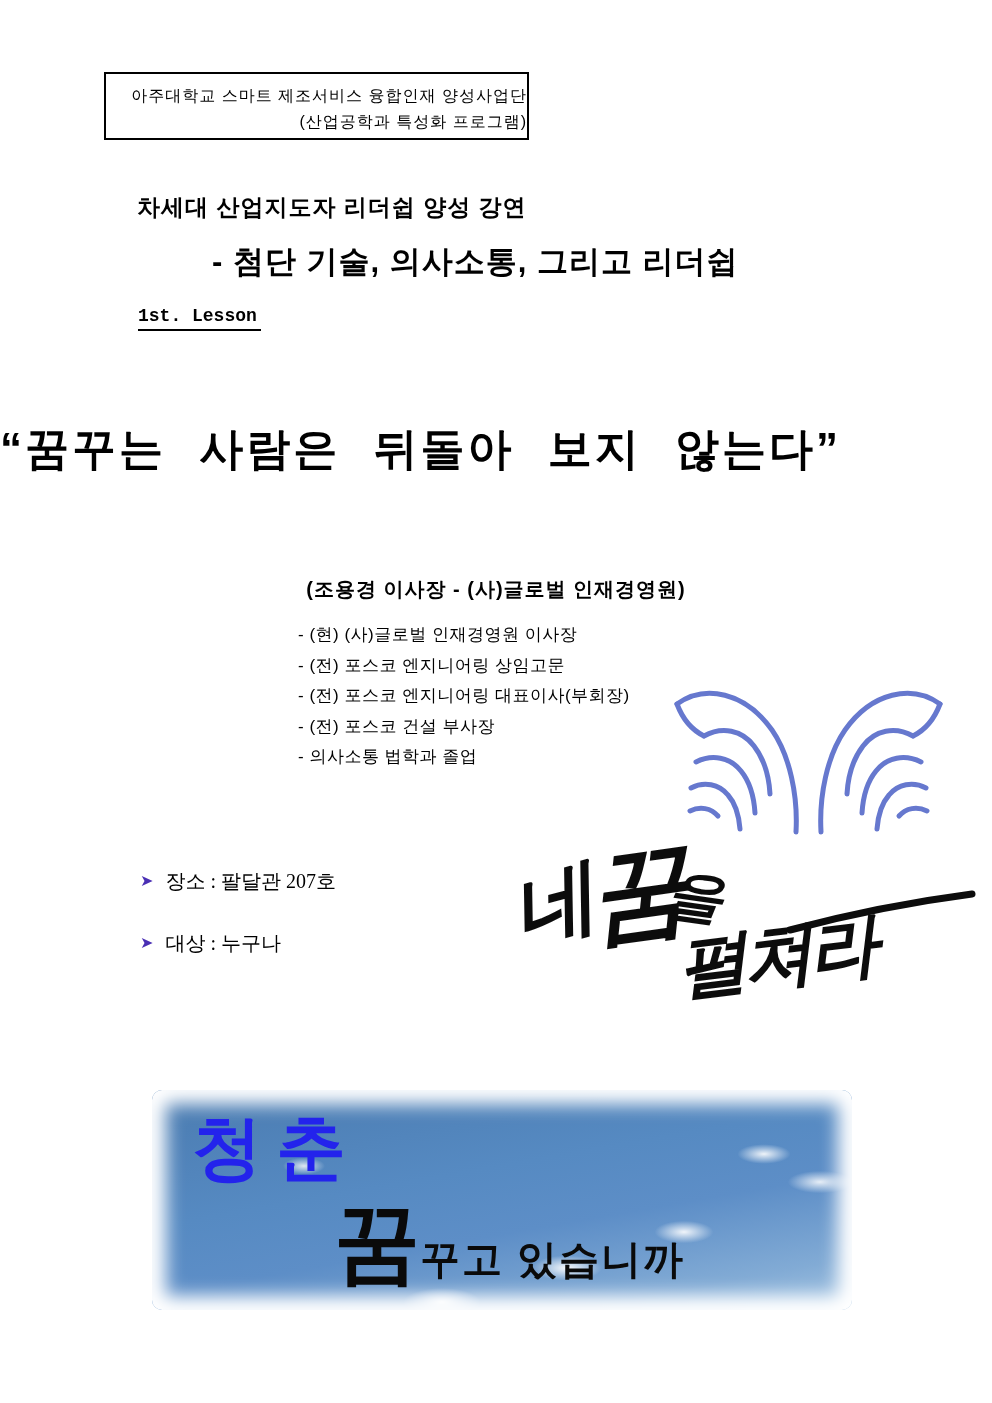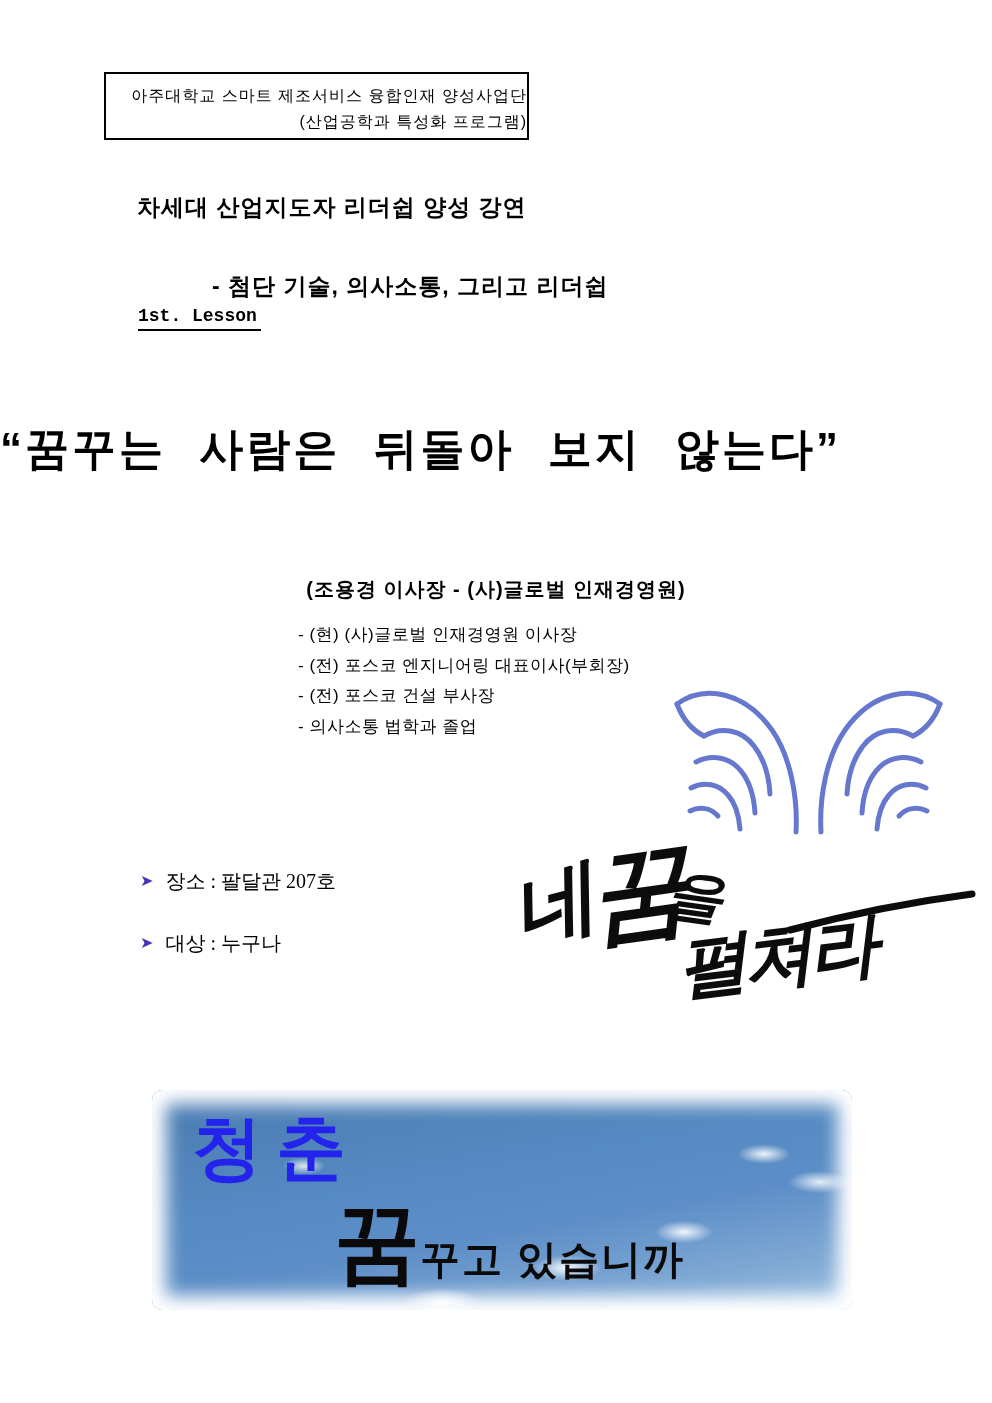--- a/index.html
+++ b/index.html
@@ -16,21 +16,21 @@
     font-size:16px; letter-spacing:1px; line-height:26px;
   }
 
   
   .title-line1 {
     position:absolute; left:137px; top:192px;
     font-size:23px; font-weight:bold; letter-spacing:1px;
   }
   .title-line2 {
     position:absolute; left:212px; top:241px;
-    font-size:23px; font-weight:bold; letter-spacing:1px;margin-top:30px;
+    font-size:31px; font-weight:bold; letter-spacing:1px;
   }
 
   
   .lesson {
     position:absolute; left:138px; top:306px;
     font-family:"Liberation Mono", monospace;
     font-size:18px; font-weight:bold;
     border-bottom:2px solid #000; padding:0 4px 3px 0;
   }
 
@@ -115,20 +115,21 @@
   <div class="title-line1">차세대 산업지도자 리더쉽 양성 강연</div>
   <div class="title-line2">- 첨단 기술, 의사소통, 그리고 리더쉽</div>
 
   <div class="lesson">1st. Lesson</div>
 
   <div class="quote">“꿈꾸는 사람은 뒤돌아 보지 않는다”</div>
 
   <div class="speaker-line">(조용경 이사장 - (사)글로벌 인재경영원)</div>
   <div class="credentials">
     <div>- (현) (사)글로벌 인재경영원 이사장</div>
+    <div>- (전) 포스코 엔지니어링 상임고문</div>
     <div>- (전) 포스코 엔지니어링 대표이사(부회장)</div>
     <div>- (전) 포스코 건설 부사장</div>
     <div>- 의사소통 법학과 졸업</div>
   </div>
 
   <div class="detail-row row-1">
     <span class="arrow">➤</span><span>장소</span><span> : </span><span>팔달관 207호</span>
   </div>
   <div class="detail-row row-2">
     <span class="arrow">➤</span><span>대상</span><span> : </span><span>누구나</span>

